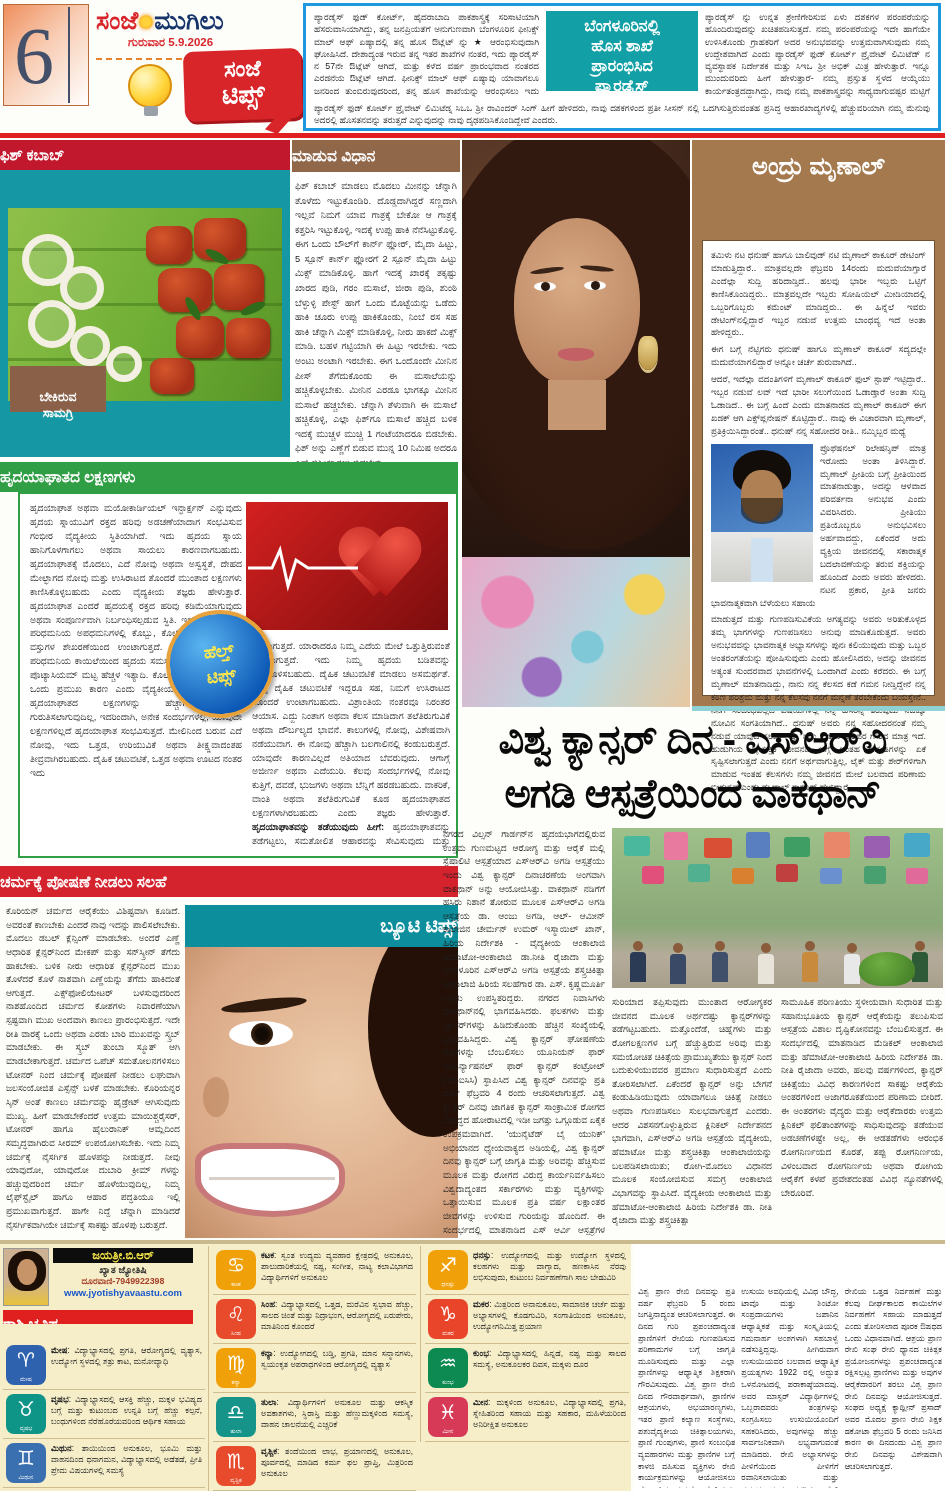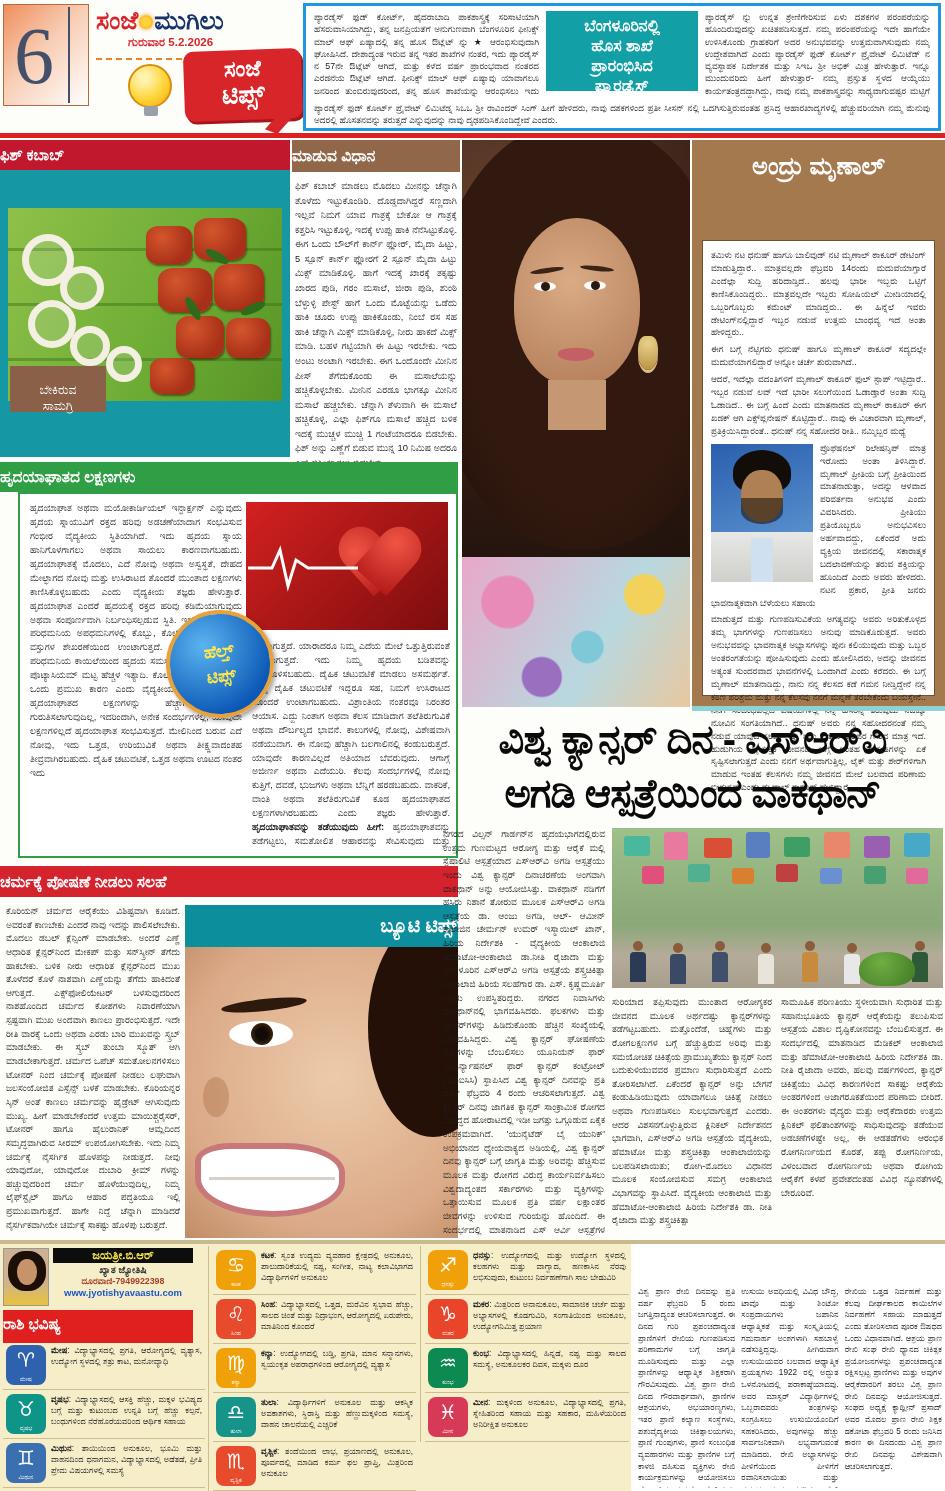--- a/index.html
+++ b/index.html
@@ -33,21 +33,21 @@
   .red-rule{left:0;top:133px;width:945px;height:5px;background:#e02020}
   
   .fish-banner{left:0;top:140px;width:290px;height:30px;background:#c2182e;font-size:15px;line-height:30px}
   .teal-panel{left:0;top:170px;width:290px;height:287px;background:#1598a4}
   .paka-title{font-size:21px;font-weight:bold;color:#fff;text-align:center;padding-top:5px}
   .food-photo{position:absolute;left:8px;top:38px;width:274px;height:193px;background:linear-gradient(115deg,#8fc04a 0%,#6fae35 55%,#579427 100%);overflow:hidden}
   .leafline{position:absolute;left:0;width:100%;height:3px;background:rgba(60,110,20,.45)}
   .ring{position:absolute;border-radius:50%;border:7px solid #f3efe2;background:rgba(255,255,255,.15)}
   .kabab{position:absolute;background:radial-gradient(circle at 35% 30%,#d4562c,#a93018 70%);border-radius:28%;box-shadow:1px 2px 2px rgba(60,10,0,.5)}
   .curry{position:absolute;width:26px;height:9px;background:#2e6b1a;border-radius:50%}
-  .ingr-label{position:absolute;left:10px;top:196px;width:96px;height:46px;background:#8a6048;color:#fff;font-weight:normal;font-size:12.5px;text-align:center;line-height:1.3;padding-top:16px}
+  .ingr-label{position:absolute;left:10px;top:196px;width:96px;height:46px;background:#8a6048;color:#fff;font-weight:bold;font-size:12.5px;text-align:center;line-height:1.3;padding-top:23px}
   .ingr-strip{position:absolute;left:0;bottom:0;width:290px;height:46px;background:#cde9f4;color:#22324e;font-size:9.6px;text-align:center;padding:6px 12px;line-height:1.45}
   .method-col{left:292px;top:140px;width:168px;height:567px;background:#fff}
   .method-banner{height:32px;background:#91674a;font-size:15.5px;line-height:32px}
   .method-body{padding:7px 3px 0 3px;height:530px}
   .method-body .bodytxt{font-size:9.4px;line-height:1.55}
   
   .actress{left:462px;top:140px;width:228px;height:567px;background:radial-gradient(circle at 20% 15%,#6b4530 0%,#2a1710 55%,#140c08 100%);overflow:hidden}
   .a-hair{position:absolute;left:-30px;top:-20px;width:300px;height:430px;background:radial-gradient(ellipse at 50% 30%,#32190f 60%,#1d0e07);border-radius:48%}
   .a-face{position:absolute;left:52px;top:78px;width:126px;height:168px;background:radial-gradient(circle at 45% 38%,#d9ab85,#b98360 80%);border-radius:50% 50% 46% 46%}
   .a-brow{position:absolute;width:34px;height:5px;background:#3a2317;border-radius:50%}
@@ -108,21 +108,21 @@
   .astro{left:0;top:1244px;width:631px;height:247px;background:#f6eec9;overflow:hidden}
   .ad-box{position:absolute;left:3px;top:4px;width:190px;height:60px;display:flex;gap:4px}
   .ad-photo{width:46px;height:58px;background:linear-gradient(180deg,#cdb193 55%,#e8c23c);position:relative;overflow:hidden;border:1px solid #999}
   .ad-hair{position:absolute;left:4px;top:2px;width:38px;height:40px;background:#1c0f08;border-radius:45%}
   .ad-face{position:absolute;left:13px;top:10px;width:20px;height:26px;background:#c69468;border-radius:48%}
   .ad-right{flex:1;text-align:center}
   .ad-name{background:#0d0d0d;color:#f8e84a;font-weight:bold;font-size:11.5px;line-height:15px;height:15px}
   .ad-title{font-size:9.5px;font-weight:bold;color:#333;margin-top:1px}
   .ad-phone{font-size:8.8px;font-weight:bold;color:#a8402a}
   .ad-web{font-size:9.5px;font-weight:bold;color:#1a57c9}
-  .rashi-banner{position:absolute;left:3px;top:66px;width:190px;height:33px;background:#e01f1f;font-size:15px;line-height:27px}
+  .rashi-banner{position:absolute;left:3px;top:66px;width:190px;height:14px;background:#e01f1f;font-size:15px;line-height:27px}
   .z-col{position:absolute}
   .z-row{display:flex;gap:5px;padding:4px 3px;border-bottom:1px solid #cdbd8f;align-items:flex-start}
   .z-tile{min-width:40px;width:40px;height:40px;border-radius:8px;color:#fff;text-align:center;position:relative}
   .z-glyph{font-size:20px;line-height:30px;font-family:"DejaVu Sans",sans-serif}
   .z-label{font-size:6px;line-height:6px;position:absolute;bottom:3px;width:100%;text-align:center}
   .z-txt{font-size:8.2px;line-height:1.35;color:#222;text-align:justify}
   .z-txt b{font-size:8.4px}
   .reiki{left:635px;top:1244px;width:310px;height:247px;background:#fff}
   .reiki-banner{position:absolute;left:55px;top:5px;width:200px;height:31px;background:#e01f1f;font-size:17px;line-height:31px}
   .reiki-cols{position:absolute;left:3px;top:42px;width:304px;height:202px;display:flex;gap:6px}
@@ -130,21 +130,21 @@
 </style>
 </head>
 <body>
 
 <div class="abs pagenum-box">
   <span class="pagenum">6</span>
 </div>
 <div class="abs masthead">
   <span class="w1">ಸಂಜೆ</span><span class="sun"></span><span class="w2">ಮುಗಿಲು</span>
 </div>
-<div class="abs dateline">ಗುರುವಾರ 5.2.2026</div>
+<div class="abs dateline">ಗುರುವಾರ 5.9.2026</div>
 <div class="abs dash-line"></div>
 <div class="abs dash-dot" style="left:190px;top:55px"></div>
 <div class="abs bulb"></div>
 <div class="abs bulb-base"></div>
 <div class="abs tips-box">
   <div class="l1">ಸಂಜೆ</div>
   <div class="l2">ಟಿಪ್ಸ್</div>
 </div>
 <div class="abs tips-tail"></div>
 

